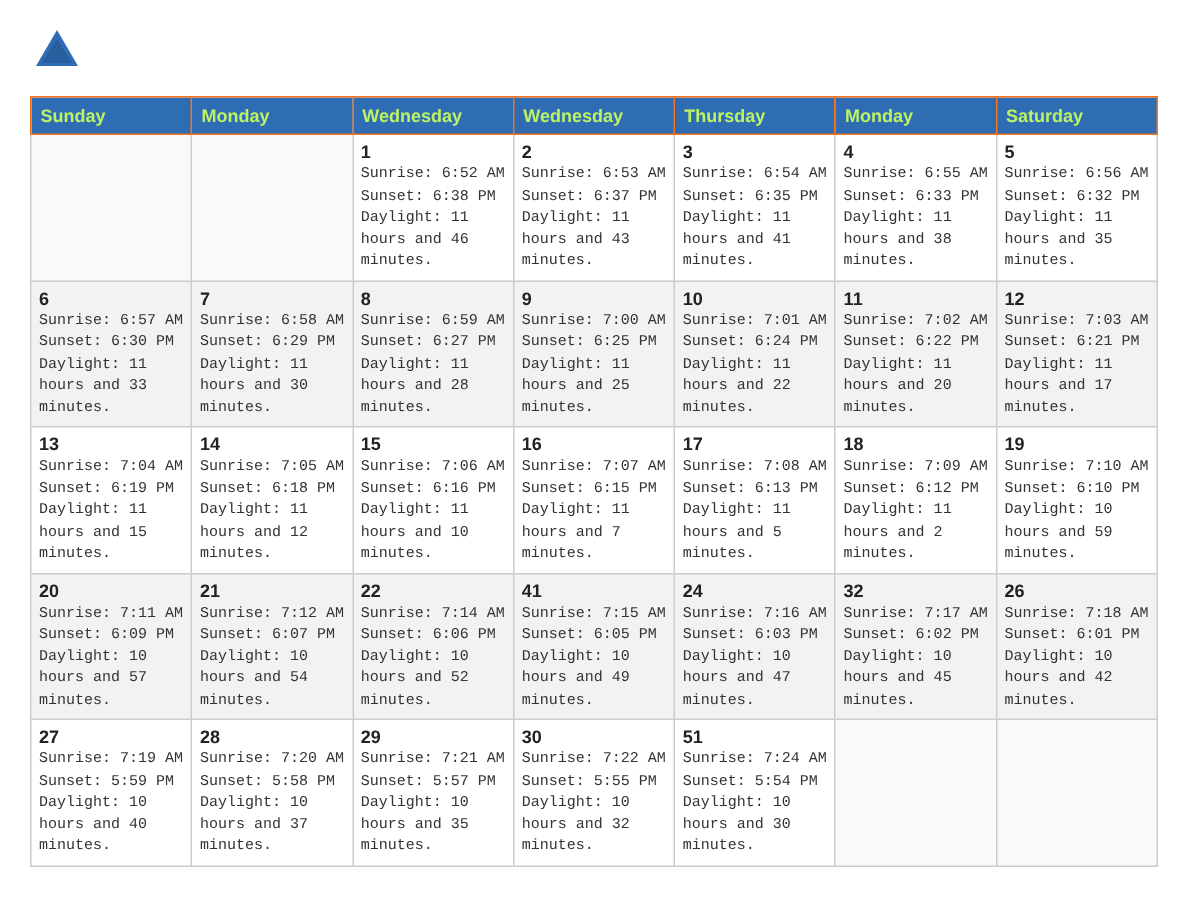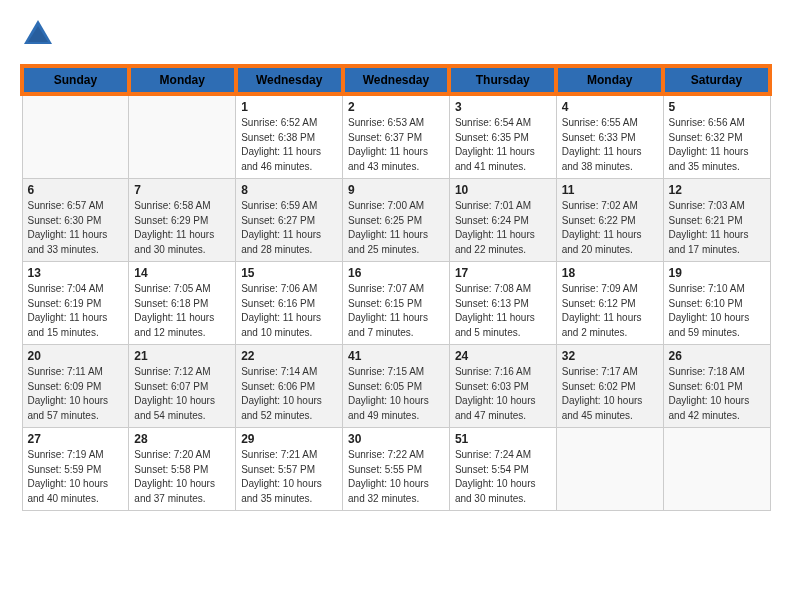--- a/index.html
+++ b/index.html
@@ -50,26 +50,26 @@
     .location {
       font-size: 14px;
       color: #444;
     }
     .calendar {
       width: 100%;
       border-collapse: collapse;
     }
     .calendar th {
       background: #2e6db4;
-      color: #000000;
+      color: #bef264;
       font-size: 12px;
       padding: 5px 6px;
-      text-align: center;
-      font-weight: bold;
-      border: 4px solid #f97316;
+      text-align: left;
+      font-weight: bold;
+      border: 1px solid #f97316;
     }
     .calendar td {
       border: 1px solid #ccc;
       vertical-align: top;
       padding: 4px 5px;
       font-size: 10px;
       color: #333;
       width: calc(100% / 7);
       min-height: 75px;
       background: #fff;
@@ -80,20 +80,21 @@
     .day-num {
       font-size: 12px;
       font-weight: bold;
       color: #222;
       margin-bottom: 2px;
     }
     .day-detail {
       font-size: 10px;
       line-height: 1.45;
       color: #333;
+      font-family: Liberation Mono, monospace;
     }
     .row-alt td {
       background: #f2f2f2;
     }
   </style>
 </head>
 <body>
 
 <div class="page">
   <div class="header">

